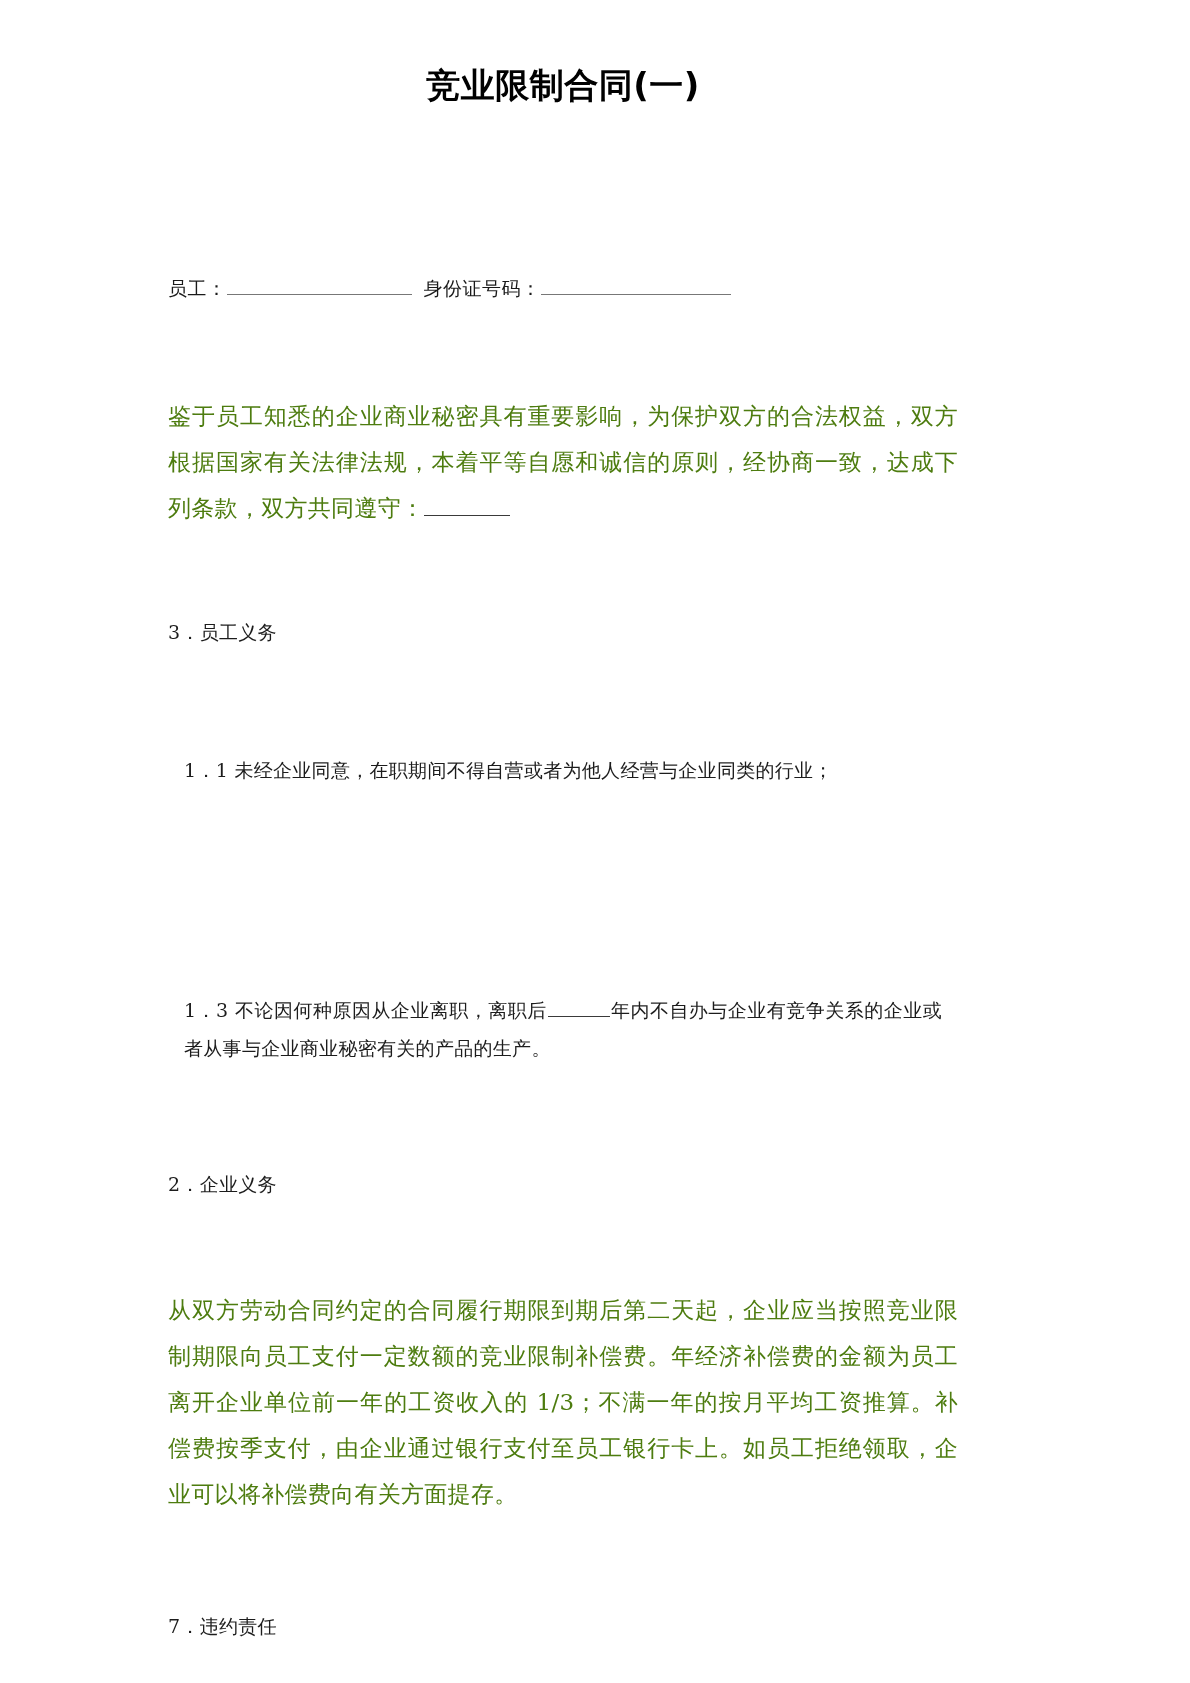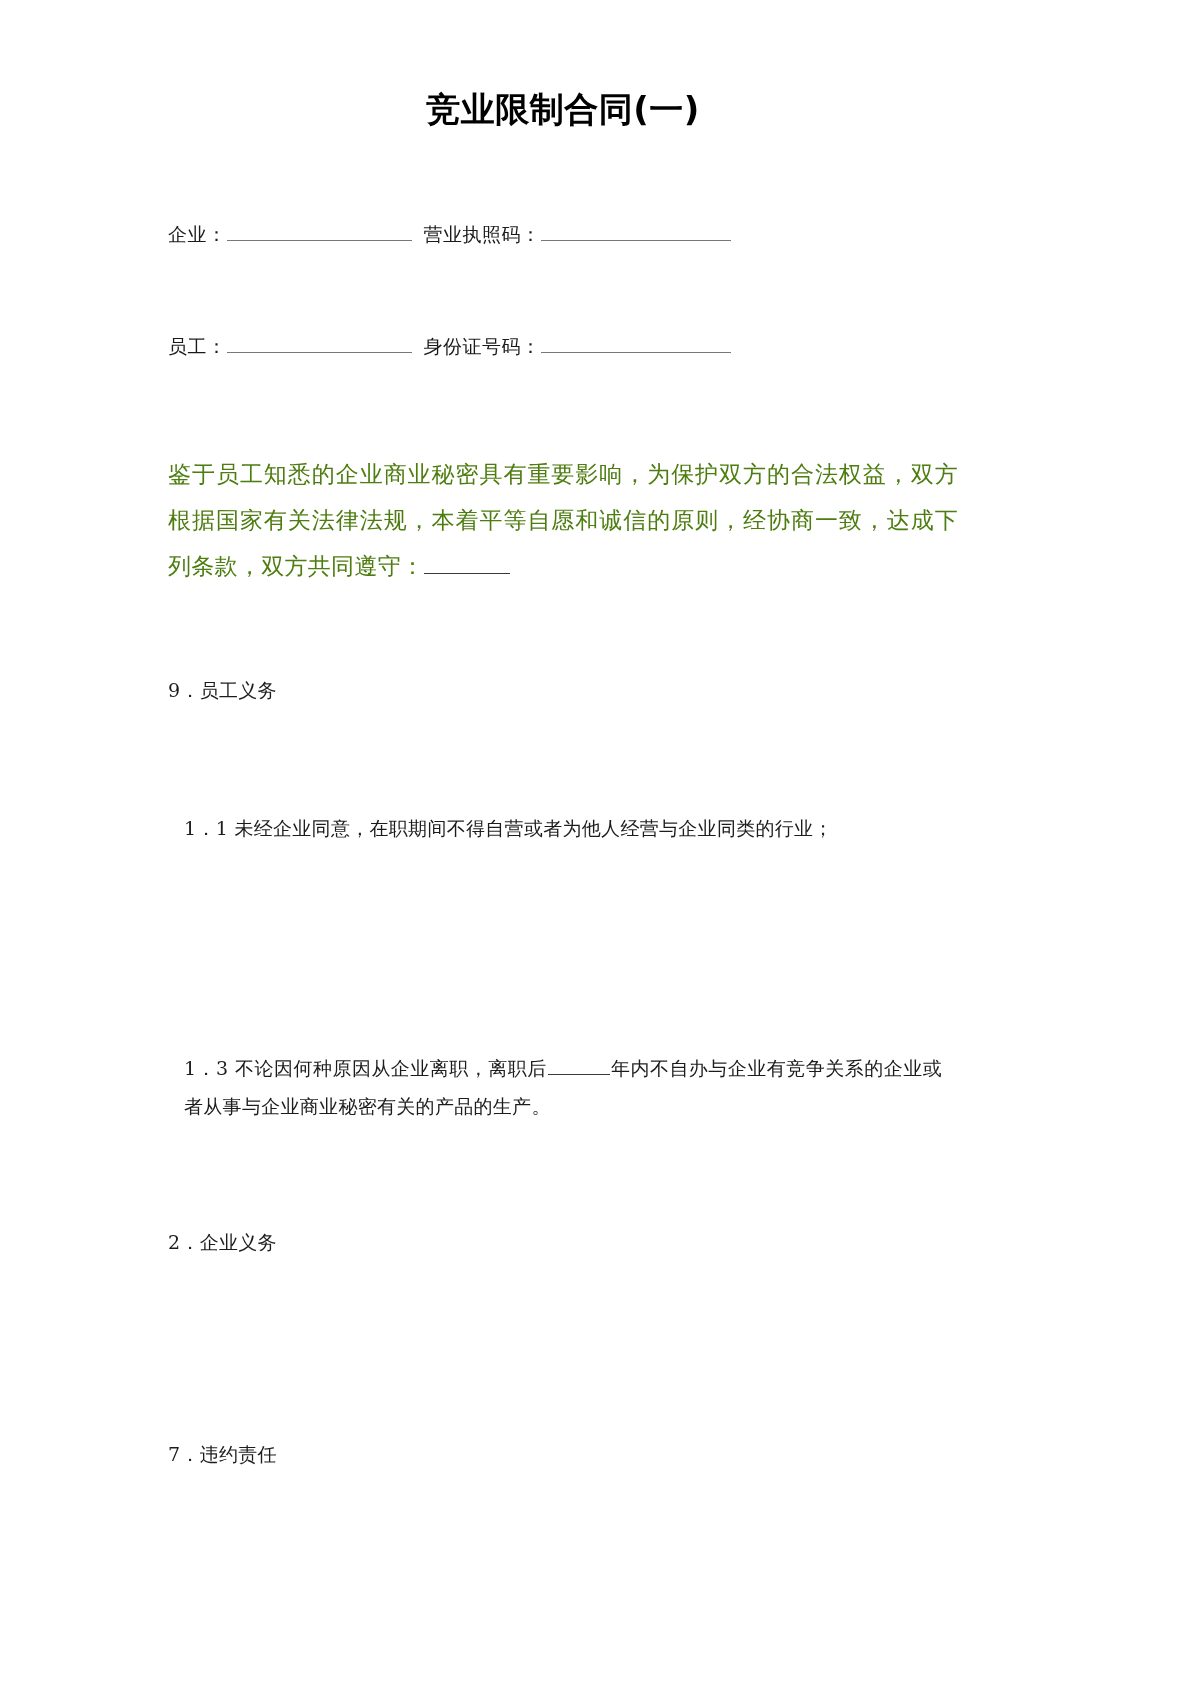--- a/index.html
+++ b/index.html
@@ -32,21 +32,21 @@
   }
 
   .doc-title {
     text-align: center;
     font-family: "DejaVu Sans", "Liberation Sans", sans-serif;
     font-weight: bold;
     font-size: 34px;
     line-height: 1.25;
     color: #000000;
     margin: 0;
-    padding-top: 88px;
+    padding-top: 64px;
     letter-spacing: 0.5px;
   }
 
   .form-line {
     margin-top: 0;
     font-size: 19px;
     line-height: 1.8;
     white-space: nowrap;
   }
 
@@ -128,55 +128,53 @@
 </head>
 <body>
 
 <div class="page">
   <div class="doc-body">
 
     <h1 class="doc-title">竞业限制合同(一)</h1>
 
     <div class="gap-a"></div>
 
-    <div class="form-line">
-      <span class="lbl">企业：</span><span class="blank blank-w1"></span>&nbsp;&nbsp;<span class="lbl">营业执照码：</span><span class="blank blank-w2"></span>
-    </div>
 
     <div class="gap-b"></div>
 
     <div class="form-line">
       <span class="lbl">员工：</span><span class="blank blank-w1"></span>&nbsp;&nbsp;<span class="lbl">身份证号码：</span><span class="blank blank-w2"></span>
     </div>
 
     <div class="gap-c"></div>
 
     <p class="para"><span>鉴于员工知悉的企业商业秘密具有重要影响，为保护双方的合法权益，双方根据国家有关法律法规，本着平等自愿和诚信的原则，经协商一致，达成下列条款，双方共同遵守：</span><span class="tail-blank"></span><span class="tail-blank-2"></span></p>
 
     <div class="gap-d"></div>
 
-    <p class="heading">9．员工义务</p>
+    <p class="heading">3．员工义务</p>
 
     <div class="gap-e"></div>
 
     <p class="clause"><span class="num">1．1</span>&nbsp;<span>未经企业同意，在职期间不得自营或者为他人经营与企业同类的行业；</span></p>
 
     <div class="gap-f"></div>
 
 
     <div class="gap-g"></div>
 
     <p class="clause"><span class="num">1．3</span>&nbsp;<span>不论因何种原因从企业离职，离职后</span><span class="inline-blank"></span><span>年内不自办与企业有竞争关系的企业或者从事与企业商业秘密有关的产品的生产。</span></p>
 
     <div class="gap-h"></div>
 
     <p class="heading">2．企业义务</p>
 
     <div class="gap-i"></div>
 
+    <p class="para">从双方劳动合同约定的合同履行期限到期后第二天起，企业应当按照竞业限制期限向员工支付一定数额的竞业限制补偿费。年经济补偿费的金额为员工离开企业单位前一年的工资收入的 1/3；不满一年的按月平均工资推算。补偿费按季支付，由企业通过银行支付至员工银行卡上。如员工拒绝领取，企业可以将补偿费向有关方面提存。</p>
 
     <div class="gap-j"></div>
 
     <p class="heading">7．违约责任</p>
 
     <div class="gap-e"></div>
 
   </div>
 </div>
 

